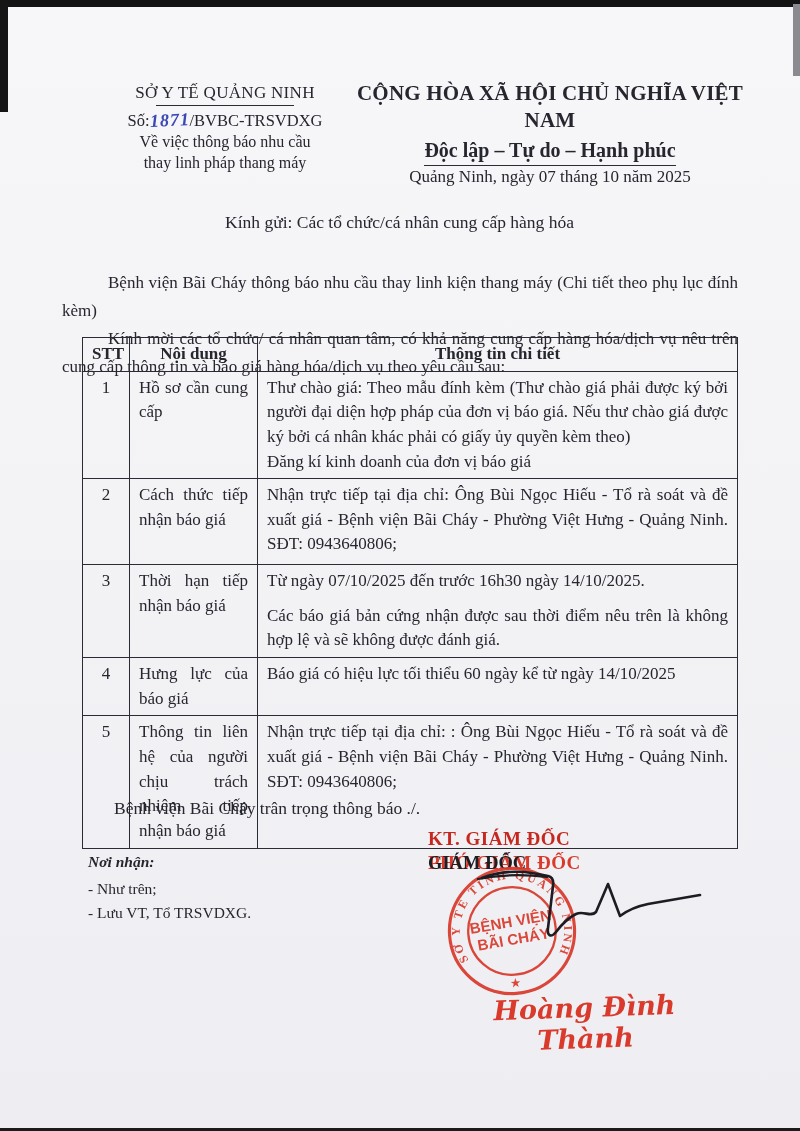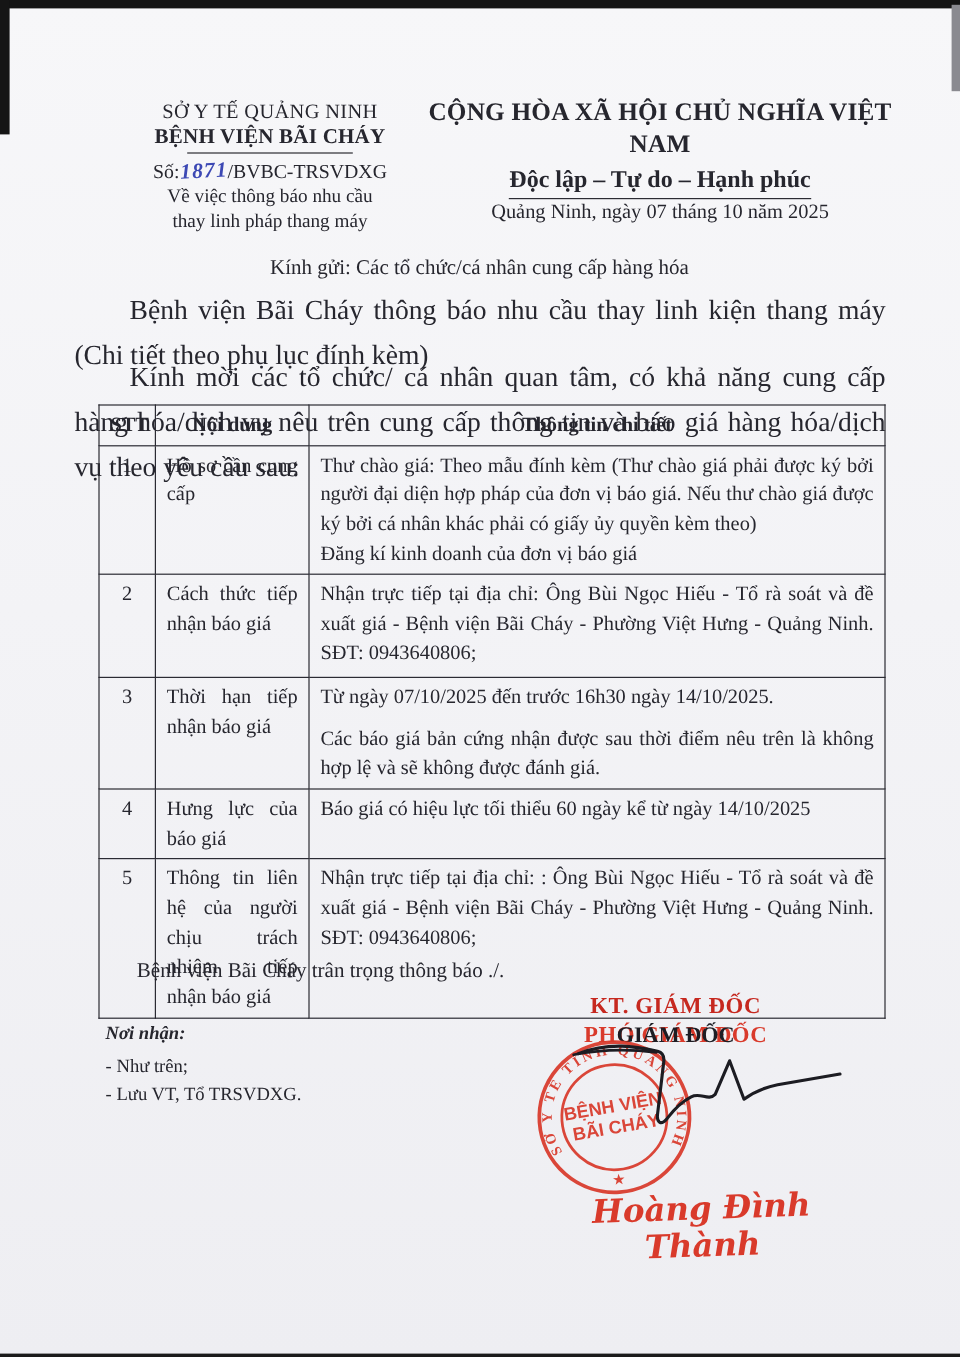--- a/index.html
+++ b/index.html
@@ -31,21 +31,21 @@
   .ink-blue{color:#3c48b4;font-style:italic;font-weight:bold;letter-spacing:1px;display:inline-block;transform:rotate(-3deg);font-size:18px;}
   .hl-sub{font-size:16px;line-height:1.3;}
 
   .hr{left:330px;top:80px;width:440px;text-align:center;line-height:1.3;}
   .hr-1{font-size:21px;font-weight:bold;letter-spacing:.2px;}
   .hr-2{font-size:20px;font-weight:bold;display:inline-block;border-bottom:1.7px solid #2b2b33;padding-bottom:2px;margin-top:2px;}
   .hr-date{font-size:17px;}
 
   
   .saluation{left:62px;top:212px;width:675px;font-size:17.5px;text-align:center;}
-  .para{left:62px;width:676px;font-size:23px;line-height:1.62;text-align:justify;text-indent:46px;}
+  .para{left:62px;width:676px;font-size:17px;line-height:1.62;text-align:justify;text-indent:46px;margin-top:29px;}
   .p1{top:240px;}
   .p2{top:296px;}
 
   
   table.doc{
     position:absolute;left:82px;top:337px;width:655px;
     border-collapse:collapse;table-layout:fixed;
     font-size:17px;color:#26262e;
   }
   table.doc td,table.doc th{
@@ -62,21 +62,21 @@
   tr.r-h{height:29px;}tr.r1{height:90px;}tr.r2{height:86px;}
   tr.r3{height:88px;}tr.r4{height:57px;}tr.r5{height:106px;}
 
   .closing{left:68px;top:798px;width:676px;font-size:17.5px;text-indent:46px;}
 
   
   .recips{left:88px;top:850px;width:260px;font-size:15.5px;line-height:1.5;}
   .recips .lbl{font-weight:bold;font-style:italic;margin-bottom:4px;}
 
   
-  .sig-block{left:428px;top:828px;width:270px;text-align:center;}
+  .sig-block{left:428px;top:828px;width:270px;}
   .sig-l1{font-size:19px;font-weight:bold;letter-spacing:.5px;color:#c6281f;}
   .sig-l2wrap{position:relative;height:27px;margin-top:2px;}
   .sig-l2-red{font-size:19px;font-weight:bold;letter-spacing:.5px;color:#d93a2b;position:absolute;left:0;right:0;top:0;}
   .sig-l2-black{font-size:18.5px;font-weight:bold;color:#1d1d24;position:absolute;left:0;right:0;top:1px;}
   .seal-svg{position:absolute;left:439px;top:858px;width:146px;height:146px;opacity:.93;}
   .sig-scribble{position:absolute;left:468px;top:862px;width:240px;height:95px;}
   .signer{position:absolute;left:455px;top:992px;width:260px;text-align:center;
     font-size:27px;font-style:italic;font-weight:bold;color:#d93a2b;
     transform:rotate(-2deg);font-family:"DejaVu Serif","Liberation Serif",serif;}
 </style>
@@ -85,21 +85,20 @@
 
 <div class="page">
 
   <div class="scan-top"></div>
   <div class="scan-left"></div>
   <div class="scan-right"></div>
   <div class="scan-bottom"></div>
 
   <div class="abs hl">
     <div class="hl-1">SỞ Y TẾ QUẢNG NINH</div>
-    <div class="hl-2">BỆNH VIỆN BÃI CHÁY</div>
     <span class="hl-underline"></span>
     <div class="hl-so"><span>Số:</span><span class="ink-blue">1871</span><span>/BVBC-TRSVDXG</span></div>
     <div class="hl-sub">Về việc thông báo nhu cầu</div>
     <div class="hl-sub">thay linh pháp thang máy</div>
   </div>
 
   <div class="abs hr">
     <div class="hr-1">CỘNG HÒA XÃ HỘI CHỦ NGHĨA VIỆT NAM</div>
     <div><span class="hr-2">Độc lập – Tự do – Hạnh phúc</span></div>
     <div class="hr-date">Quảng Ninh, ngày 07 tháng 10 năm 2025</div>

